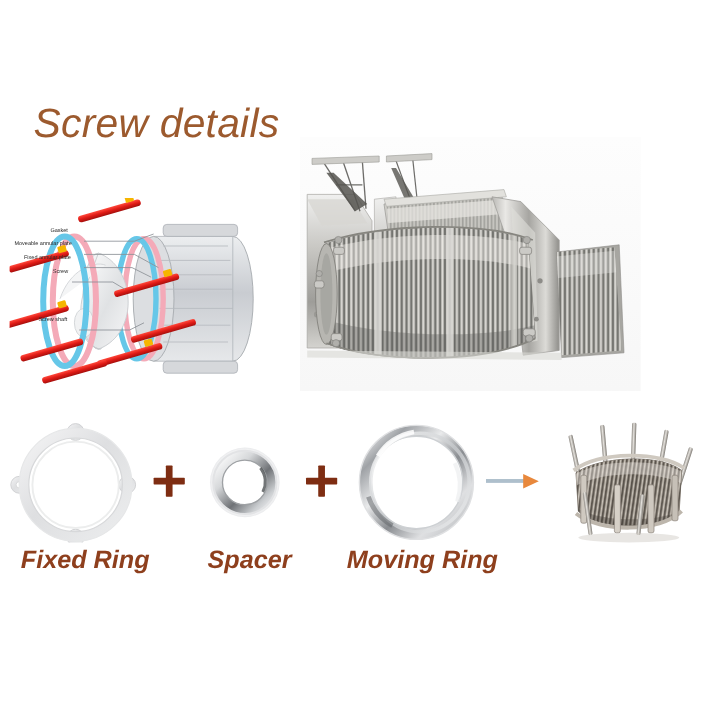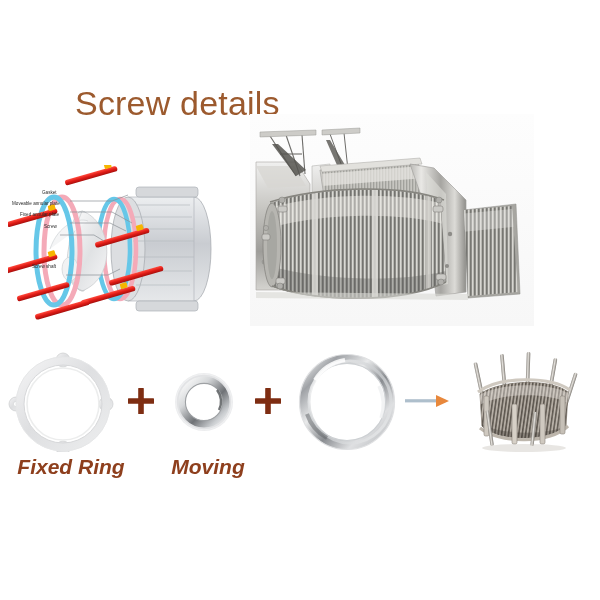--- a/index.html
+++ b/index.html
@@ -23,25 +23,25 @@
     background: #ffffff;
   }
 
   
   #title {
     position: absolute;
     left: 28px;
     top: 84px;
     font-family: "Liberation Sans", sans-serif;
     font-size: 34px;
+    font-style: italic;
     font-weight: 400;
     color: #9c5a2e;
     letter-spacing: 0.2px;
     white-space: nowrap;
-    margin-left: 47px;
   }
 
   
   #diagram {
     position: absolute;
     left: 8px;
     top: 165px;
     width: 240px;
     height: 160px;
   }
@@ -510,17 +510,18 @@
           <rect x="34" y="58" width="3.4" height="36" rx="1.3" fill="url(#rodSteel)" transform="rotate(-8 36 76)"></rect>
           <rect x="78" y="60" width="3.4" height="34" rx="1.3" fill="url(#rodSteel)" transform="rotate(6 80 77)"></rect>
         </g>
 
         <ellipse cx="70" cy="96" rx="42" ry="4" fill="#cdc8c1" opacity="0.45"></ellipse>
       </svg>
     </div>
 
     <div class="part-caption-row">
       <div class="cap part-label" id="cap-fixed">Fixed Ring</div>
-      <div class="cap part-label" id="cap-spacer">Moving</div>
+      <div class="cap part-label" id="cap-spacer">Spacer</div>
+      <div class="cap part-label" id="cap-moving">Moving Ring</div>
     </div>
   </div>
 
 </div>
 
 </body></html>

